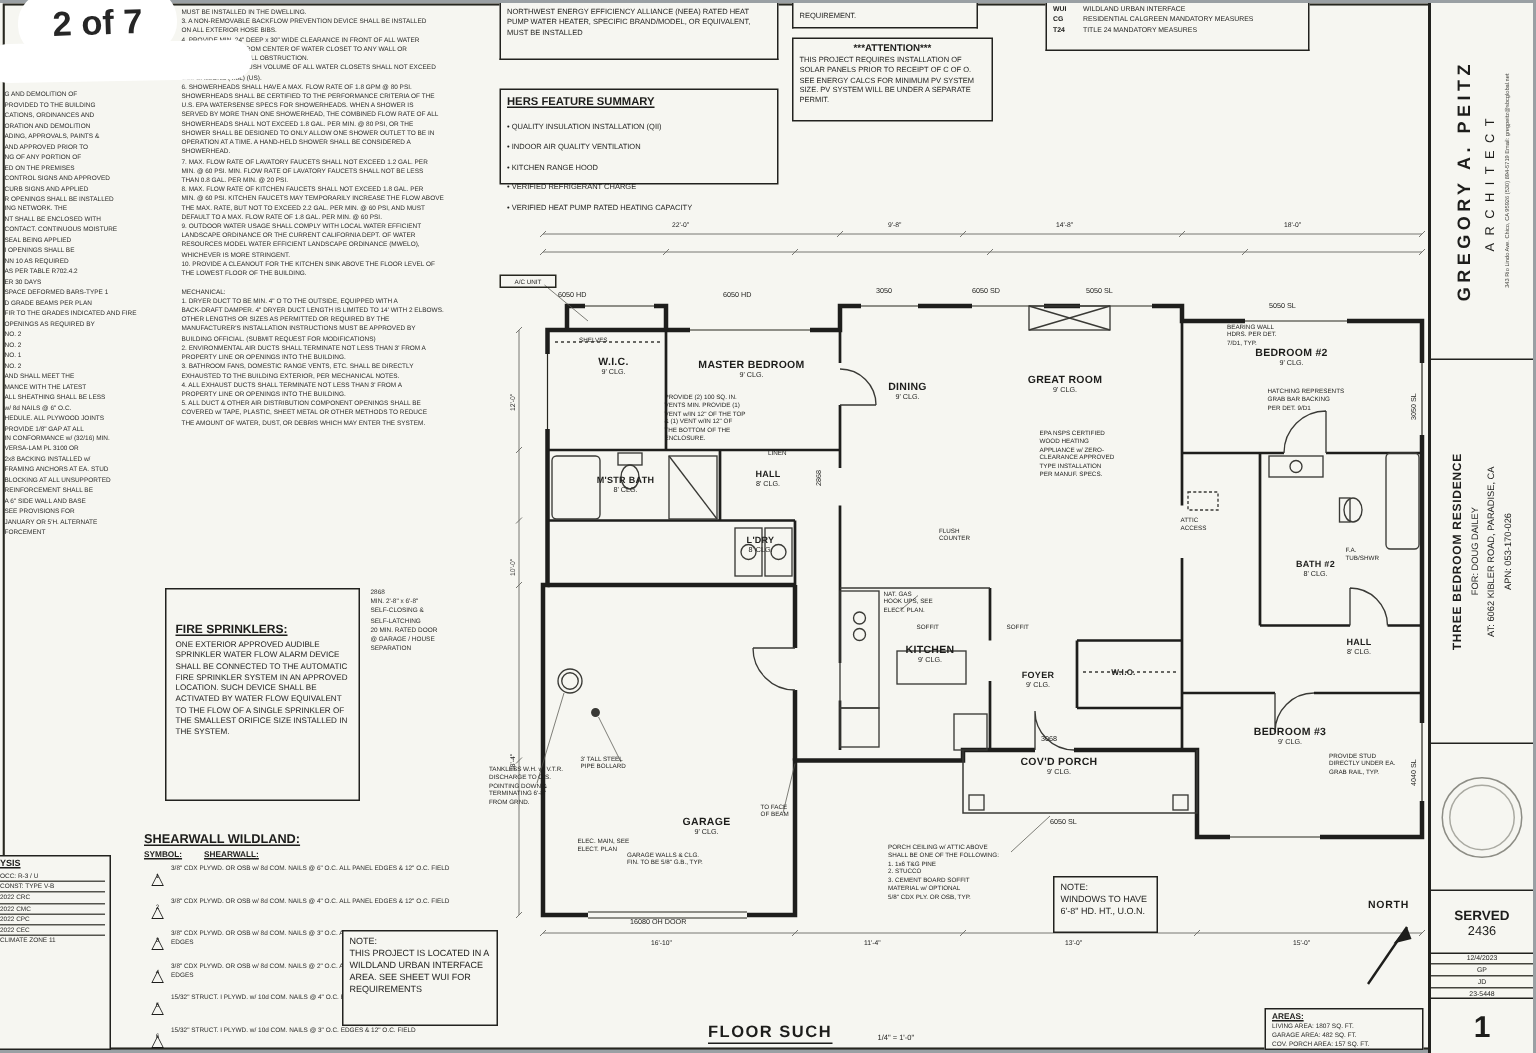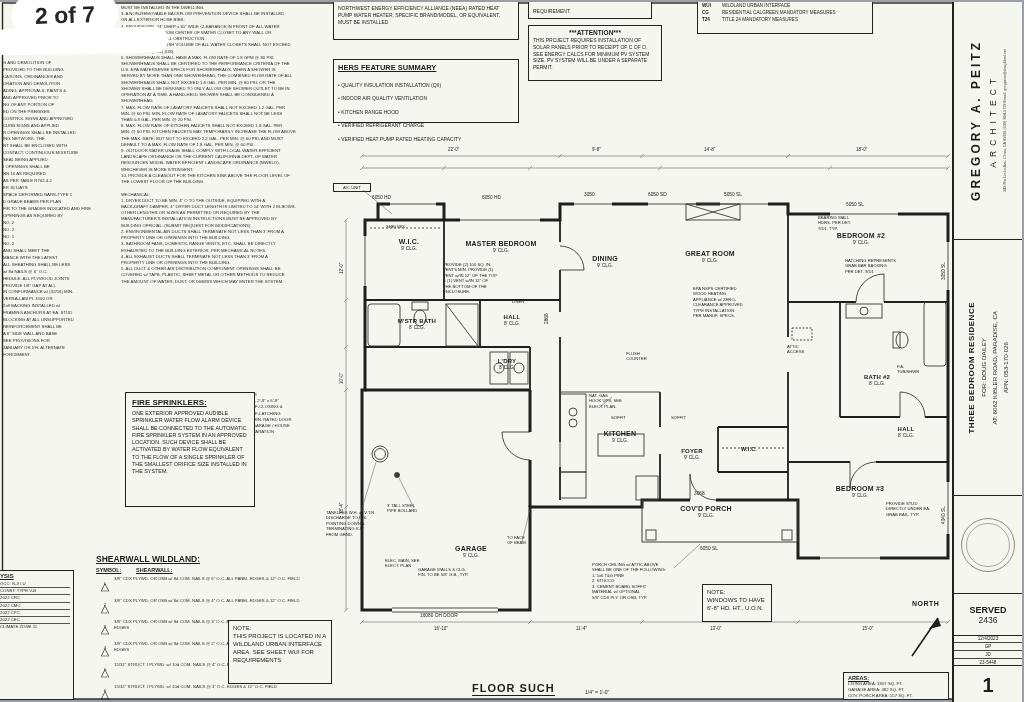--- a/index.html
+++ b/index.html
@@ -276,21 +276,21 @@
       <div class="ttl" style="font-size:7.5px;">HERS FEATURE SUMMARY</div>
       <div class="t5" style="margin-top:3px;">
         <div>• <span>QUALITY INSULATION INSTALLATION (QII)</span></div>
         <div>• <span>INDOOR AIR QUALITY VENTILATION</span></div>
         <div>• <span>KITCHEN RANGE HOOD</span></div>
         <div>• <span>VERIFIED REFRIGERANT CHARGE</span></div>
         <div>• <span>VERIFIED HEAT PUMP RATED HEATING CAPACITY</span></div>
       </div>
     </div>
 
-    <div class="abs box" style="left:125px;top:390px;width:130px;height:115px;padding:5px 6px;">
+    <div class="abs box" style="left:110px;top:390px;width:130px;height:142px;padding:22px 6px;">
       <div class="ttl" style="font-size:8px;">FIRE SPRINKLERS:</div>
       <div class="t5" style="margin-top:3px;font-size:5.4px;">ONE EXTERIOR APPROVED AUDIBLE SPRINKLER WATER FLOW ALARM DEVICE SHALL BE CONNECTED TO THE AUTOMATIC FIRE SPRINKLER SYSTEM IN AN APPROVED LOCATION. SUCH DEVICE SHALL BE ACTIVATED BY WATER FLOW EQUIVALENT TO THE FLOW OF A SINGLE SPRINKLER OF THE SMALLEST ORIFICE SIZE INSTALLED IN THE SYSTEM.</div>
     </div>
 
     <div class="abs" style="left:96px;top:552px;width:238px;">
       <div class="ttl" style="font-size:8.5px;">SHEARWALL WILDLAND:</div>
       <div style="display:flex;margin-top:3px;font-size:5.5px;font-weight:bold;">
         <span style="width:40px;text-decoration:underline;">SYMBOL:</span>
         <span style="text-decoration:underline;">SHEARWALL:</span>
       </div>

